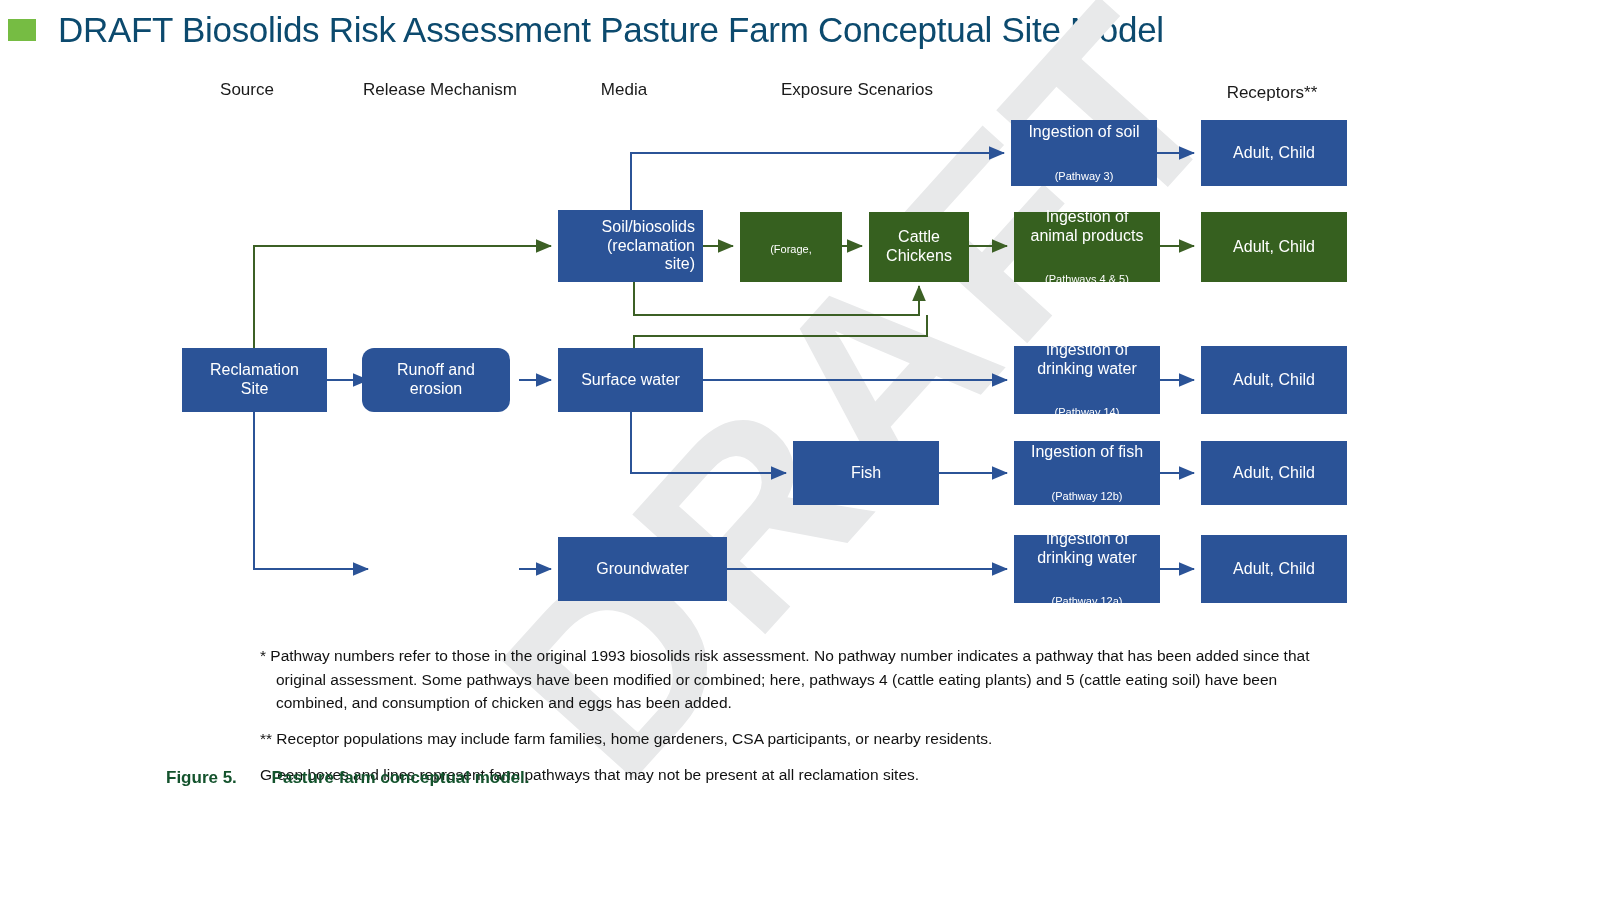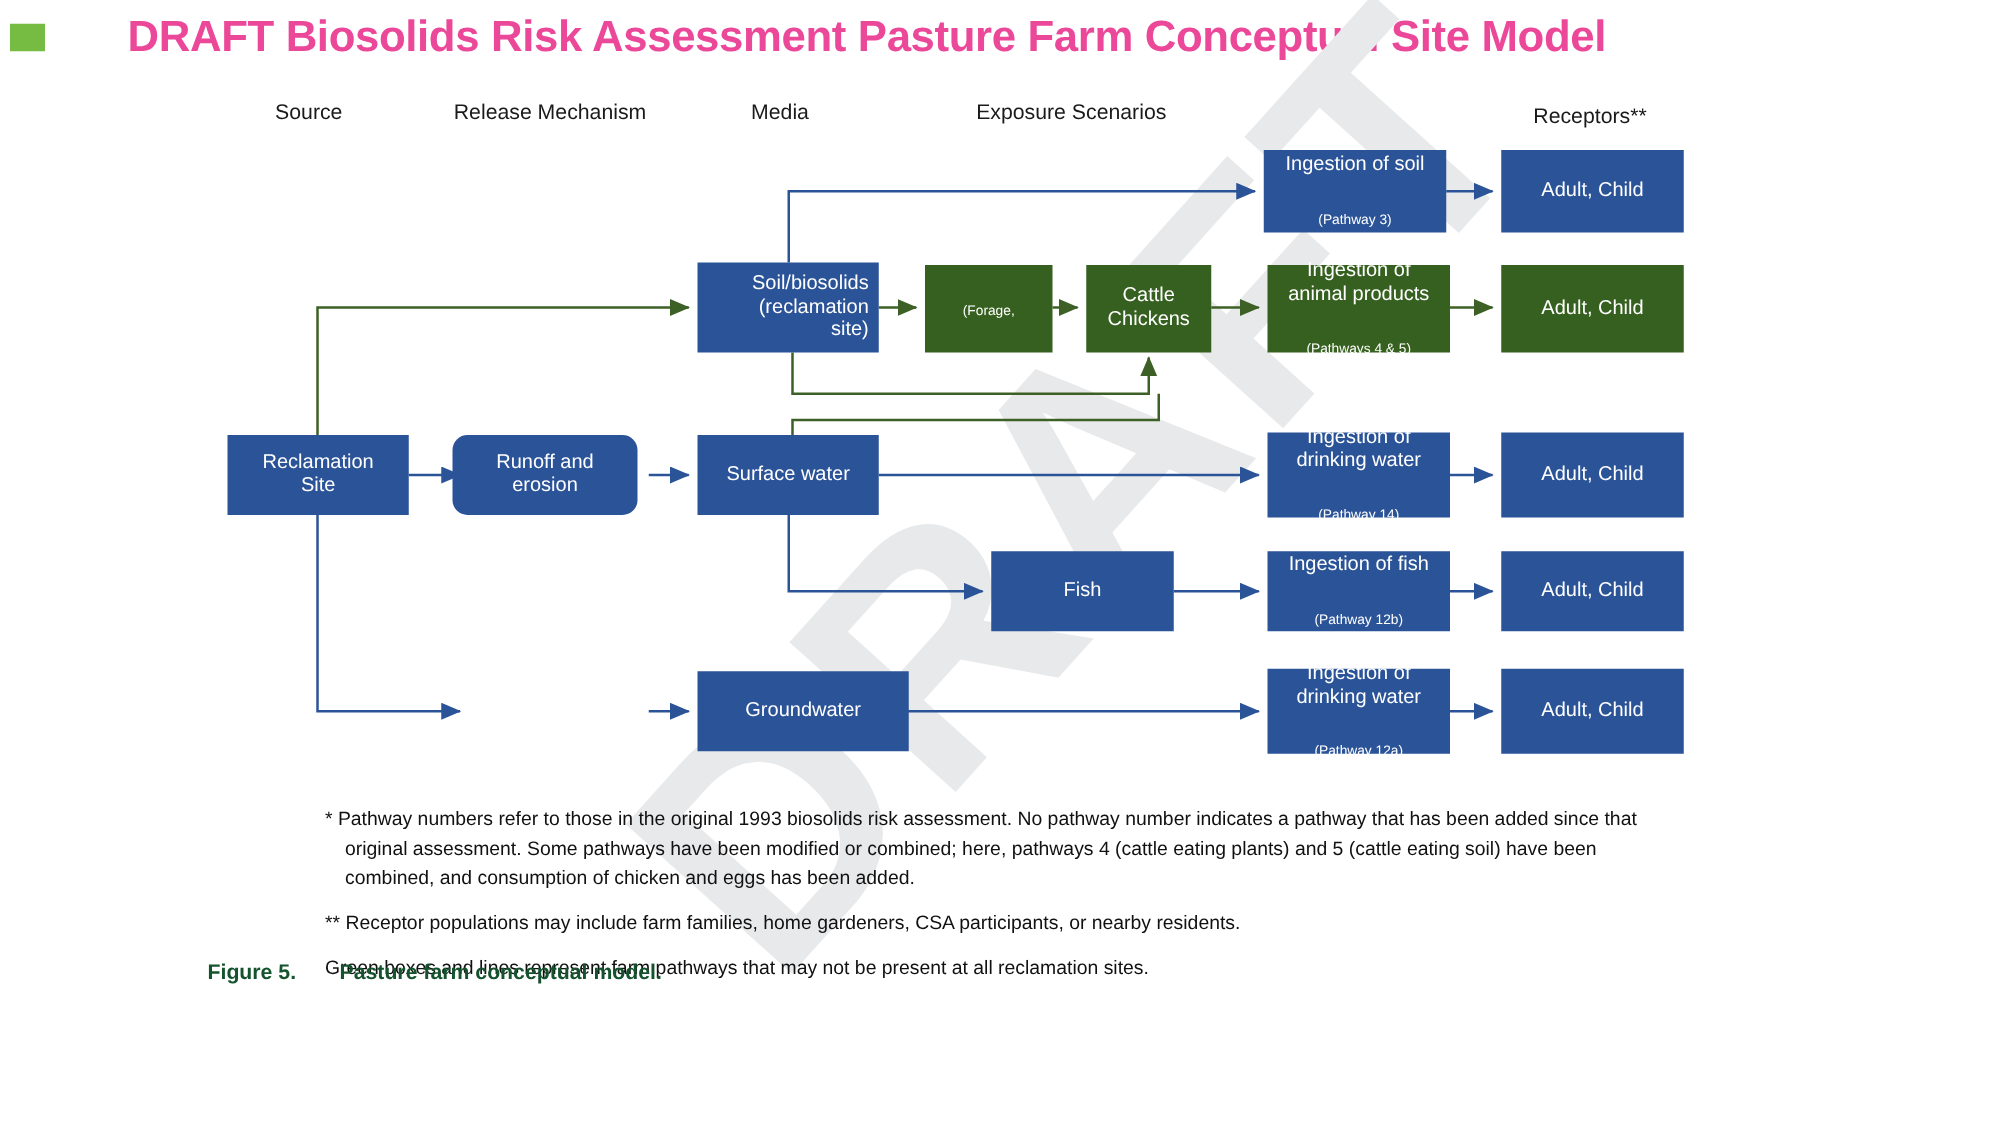--- a/index.html
+++ b/index.html
@@ -32,26 +32,25 @@
   .title-bullet {
     width: 28px;
     height: 22px;
     background: #76bc43;
     margin-left: 8px;
     margin-right: 22px;
     flex: 0 0 auto;
   }
   .title-text {
     font-size: 35px;
-    font-weight: bold;
+    font-weight: normal;
     letter-spacing: -0.3px;
     white-space: nowrap;
-    color: #ec4899;
+    color: #0c4a6e;
     font-family: "Liberation Sans", sans-serif;
-    margin-left: 44px;
   }
 
   
   .col-head {
     position: absolute;
     font-size: 17px;
     color: #1a1a1a;
     white-space: nowrap;
     text-align: center;
     transform: translateX(-50%);

